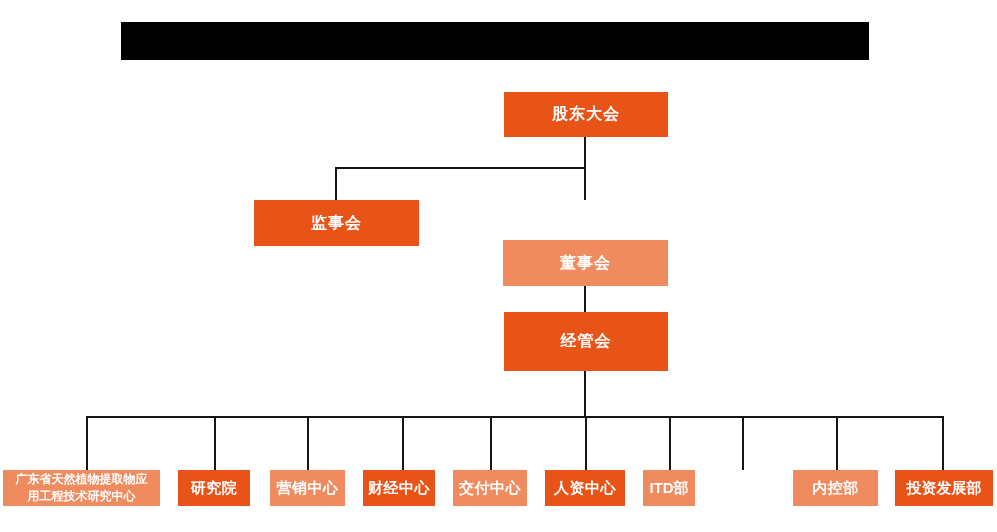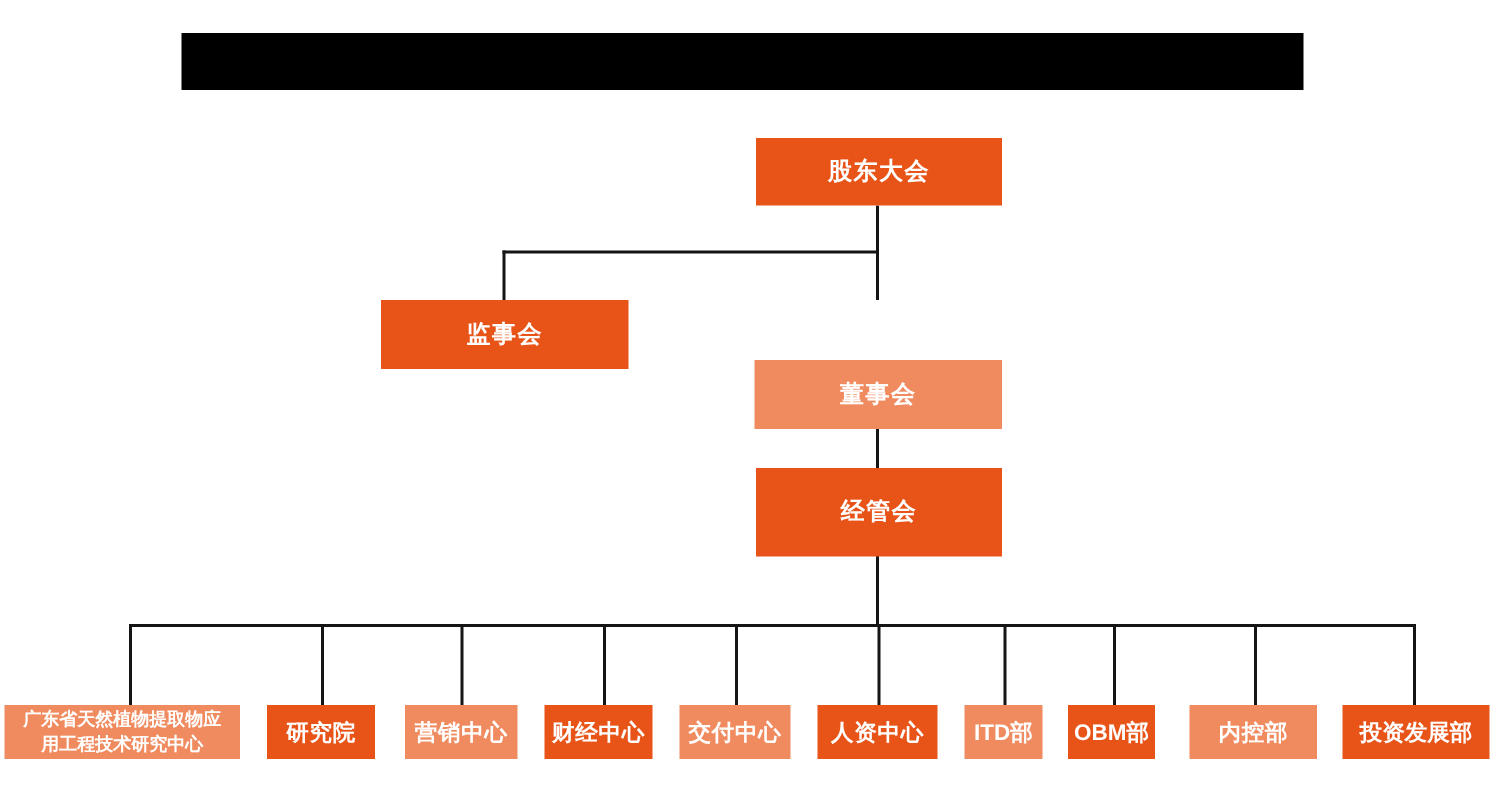--- a/index.html
+++ b/index.html
@@ -129,23 +129,20 @@
   </div>
   <div class="node light dept n-delivery">
     <span>交付中心</span>
   </div>
   <div class="node dark dept n-hr">
     <span>人资中心</span>
   </div>
   <div class="node light dept n-itd">
     <span>ITD部</span>
   </div>
-  <div class="node dark dept n-obm">
-    <span>OBM部</span>
-  </div>
   <div class="node light dept n-internal-control">
     <span>内控部</span>
   </div>
   <div class="node dark dept n-investment">
     <span>投资发展部</span>
   </div>
 
 </div>
 
 </body></html>

